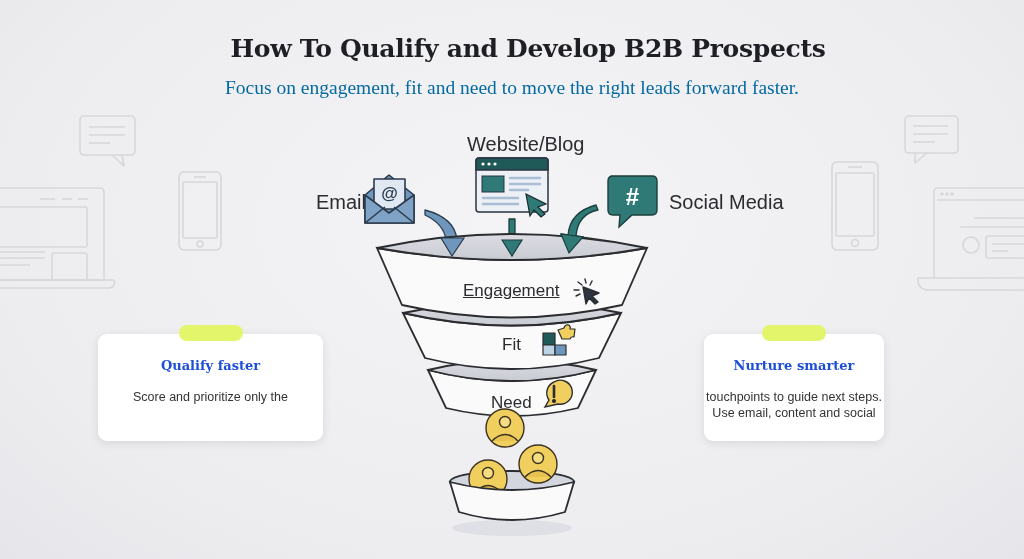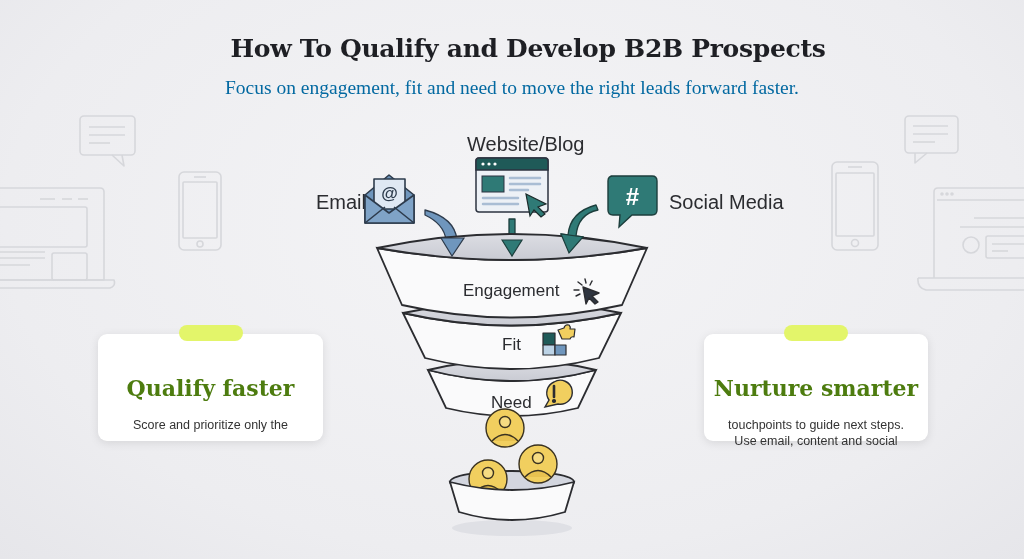--- a/index.html
+++ b/index.html
@@ -32,21 +32,21 @@
     position: absolute; background: #fff; border-radius: 9px;
     box-shadow: 0 2px 10px rgba(0,0,0,0.10);
     text-align: center;
   }
   .card .tab {
     position: absolute; top: -9px; left: 50%; transform: translateX(-50%);
     width: 64px; height: 16px; border-radius: 8px; background: #e3f56a;
   }
   .card .card-title {
     font-family: "DejaVu Serif", serif; font-weight: bold;
-    font-size: 22px; color: #4d7c0f; margin-top: 41px;
+    font-size: 13px; color: #1d4ed8; margin-top: 24px;
   }
   .card .card-desc {
     font-size: 12.5px; color: #333; line-height: 16px; margin-top: 16px;
   }
   .stage-label {
     position: absolute; font-size: 17px; color: #2b2c30;
   }
   svg text { font-family: "Liberation Sans", sans-serif; }
 </style>
 </head>
@@ -231,32 +231,32 @@
     <circle cx="488" cy="479" r="19"></circle>
     <circle cx="488" cy="473" r="5.5" fill="#f6dc82"></circle>
     <path d="M475 492 Q488 479 501 492" fill="#e8c250"></path>
   </g>
 
   <g stroke="#2b2c30" stroke-width="1.8">
     <path d="M450 482 Q512 498 574 482 L565 512 Q512 528 459 512 Z" fill="#fafafb"></path>
   </g>
 </svg>
 
-<div class="stage-label" style="left:463px; top:281px;">Engagement</div>
+<div class="stage-label" style="left:463px; top:281px;text-decoration:underline;">Engagement</div>
 <div class="stage-label" style="left:502px; top:335px;">Fit</div>
 <div class="stage-label" style="left:491px; top:386px;margin-top:7px;">Need</div>
 
 <div class="card" style="left:98px; top:334px; width:225px; height:107px;">
   <div class="tab"></div>
   <div class="card-title">Qualify faster</div>
   <div class="card-desc">
     <div>Score and prioritize only the</div>
   </div>
 </div>
 
-<div class="card" style="left:704px; top:334px; width:224px; height:107px;">
+<div class="card" style="left:704px; top:334px; width:180px; height:107px;">
   <div class="tab"></div>
   <div class="card-title">Nurture smarter</div>
   <div class="card-desc">
     <div>touchpoints to guide next steps.</div>
     <div>Use email, content and social</div>
   </div>
 </div>
 
 </body></html>

